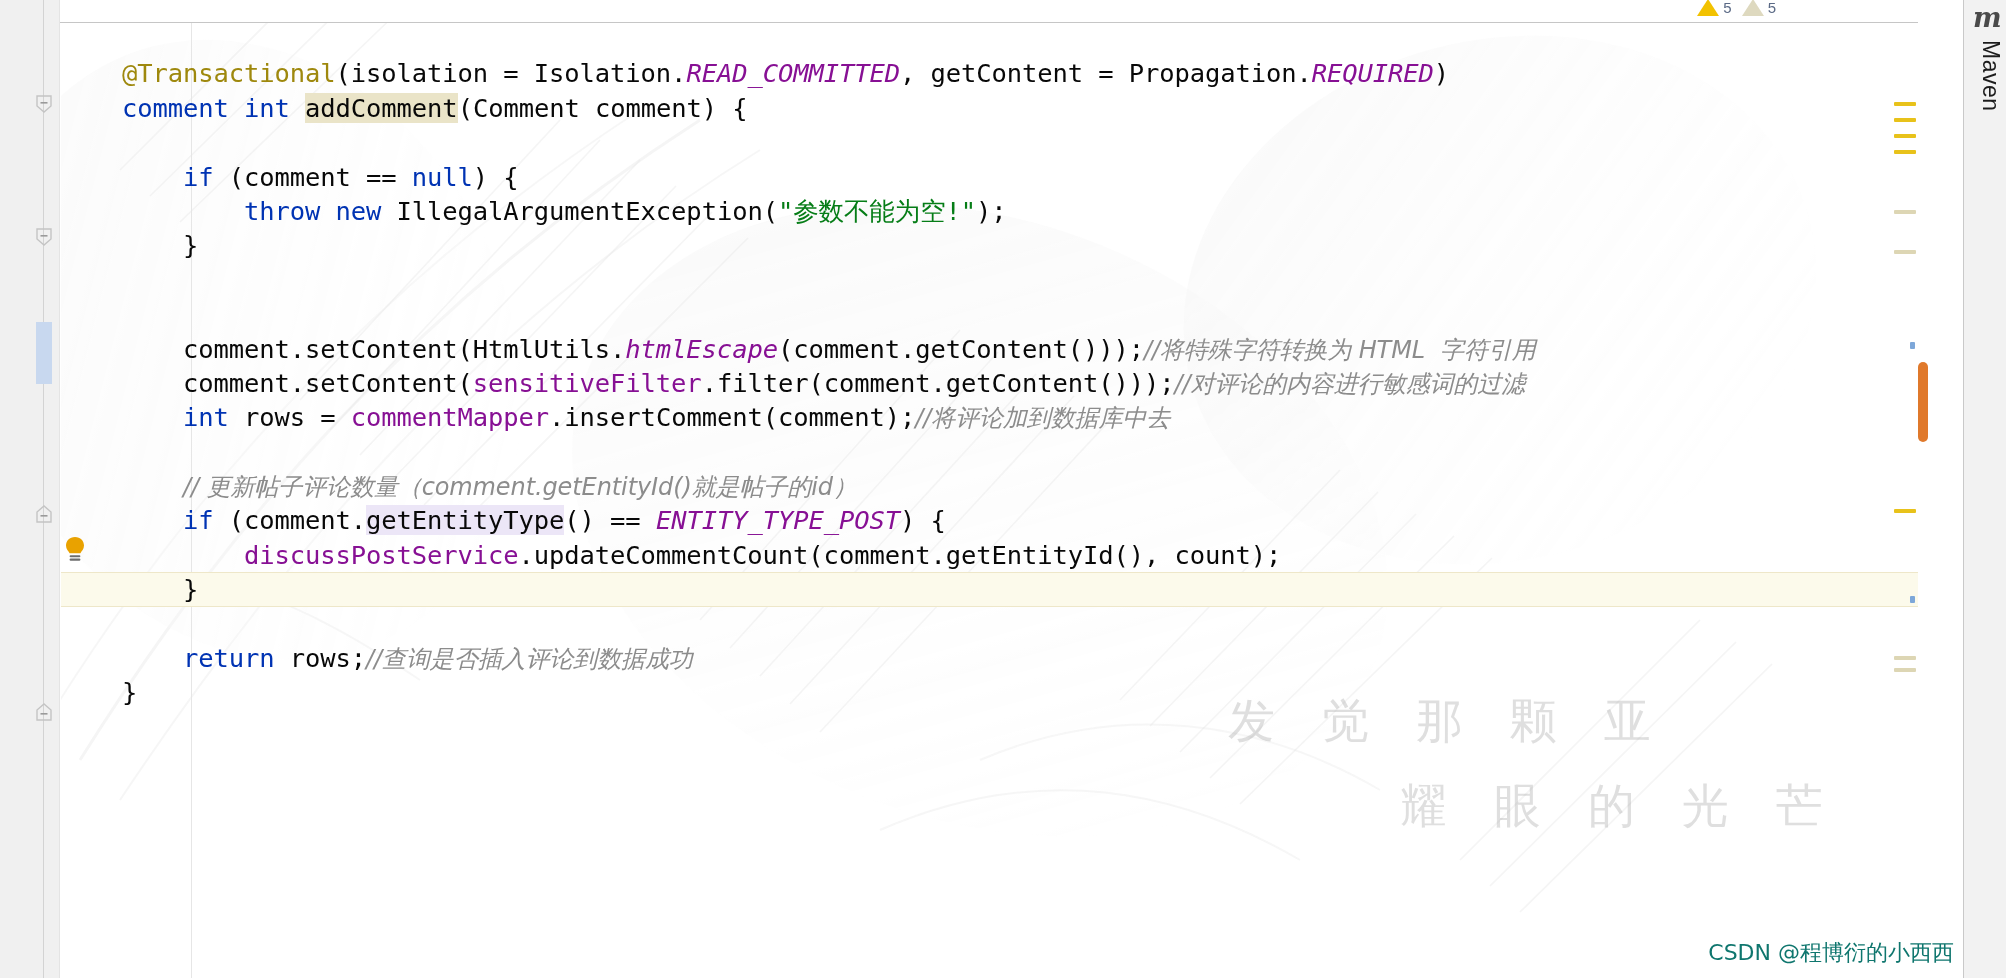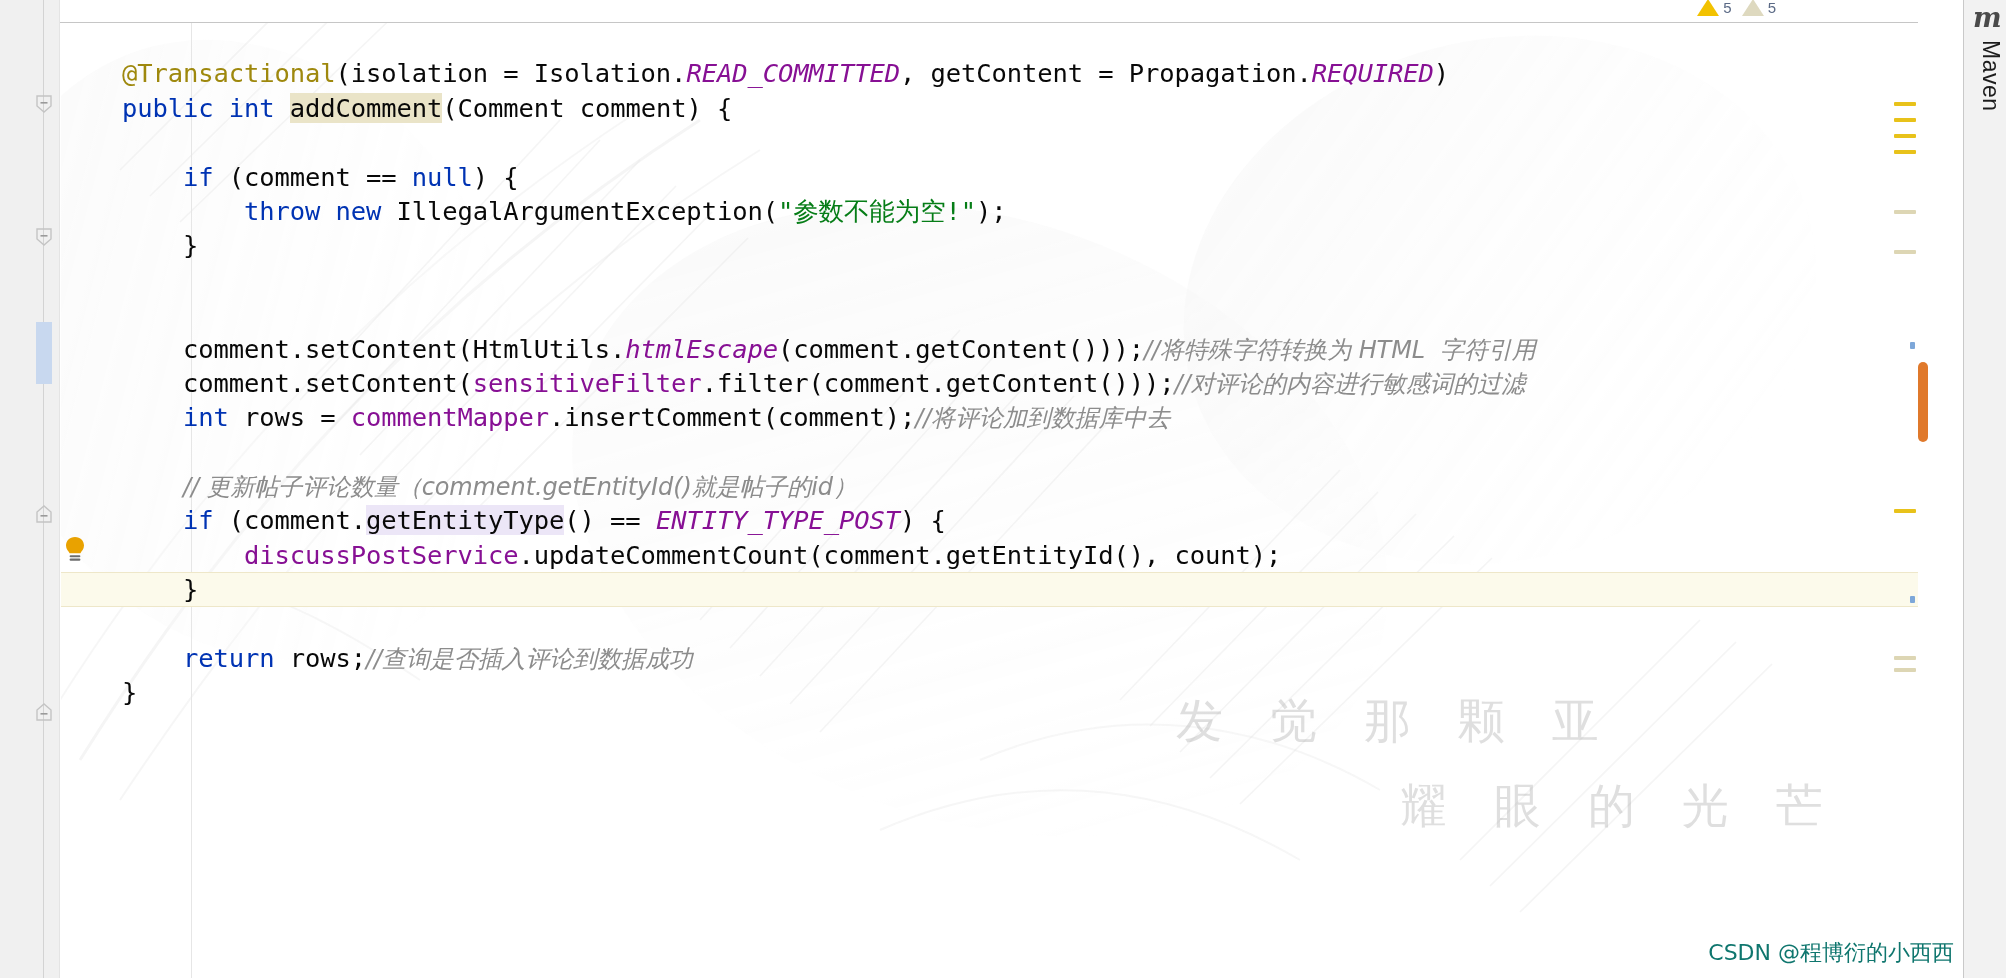--- a/index.html
+++ b/index.html
@@ -31,21 +31,21 @@
 
   .cjk-ghost {
     position: absolute;
     color: rgba(150,150,150,0.30);
     font-family: "DejaVu Sans", sans-serif;
     font-weight: 500;
     white-space: nowrap;
     pointer-events: none;
     z-index: 1;
   }
-  .cjk-ghost.g1 { left: 1176px; top: 690px; font-size: 47px; letter-spacing: 16px; }
+  .cjk-ghost.g1 { left: 1228px; top: 690px; font-size: 47px; letter-spacing: 16px; }
   .cjk-ghost.g2 { left: 1400px; top: 775px; font-size: 47px; letter-spacing: 16px; }
 
   
   .top-strip {
     position: absolute;
     left: 60px; top: 0;
     width: 1858px; height: 22px;
     background: #ffffff;
     border-bottom: 1px solid #c6c6c6;
     z-index: 6;
@@ -372,21 +372,21 @@
           <span class="badge-count">5</span>
         </div>
       </div>
   </div>
 
   <div class="editor">
     <div class="left-indent-guide"></div>
     <div class="code-area" id="code-area">
         <div class="line"><span>    </span></div>
         <div class="line"><span>    </span><span class="anno">@Transactional</span><span>(isolation = Isolation.</span><span class="stat">READ_COMMITTED</span><span>, getContent = Propagation.</span><span class="stat">REQUIRED</span><span>)</span></div>
-        <div class="line"><span>    </span><span class="kw">public</span><span> </span><span class="kw">int</span><span> </span><span class="wdecl">addComment</span><span>(Comment comment) {</span></div>
+        <div class="line"><span>    </span><span class="kw">comment</span><span> </span><span class="kw">int</span><span> </span><span class="wdecl">addComment</span><span>(Comment comment) {</span></div>
         <div class="line"><span>    </span> </div>
         <div class="line"><span>        </span><span class="kw">if</span><span> (comment == </span><span class="kw">null</span><span>) {</span></div>
         <div class="line"><span>            </span><span class="kw">throw</span><span> </span><span class="kw">new</span><span> IllegalArgumentException(</span><span class="str">"参数不能为空!"</span><span>);</span></div>
         <div class="line"><span>        </span><span>}</span></div>
         <div class="line"><span>    </span> </div>
         <div class="line"><span>    </span> </div>
         <div class="line"><span>        </span><span>comment.setContent(HtmlUtils.</span><span class="stat">htmlEscape</span><span>(comment.getContent()));</span><span class="cmt-cjk">//将特殊字符转换为 HTML  字符引用</span></div>
         <div class="line"><span>        </span><span>comment.setContent(</span><span class="field">sensitiveFilter</span><span>.filter(comment.getContent()));</span><span class="cmt-cjk">//对评论的内容进行敏感词的过滤</span></div>
         <div class="line"><span>        </span><span class="kw">int</span><span> rows = </span><span class="field">commentMapper</span><span>.insertComment(comment);</span><span class="cmt-cjk">//将评论加到数据库中去</span></div>
         <div class="line"><span>    </span> </div>

